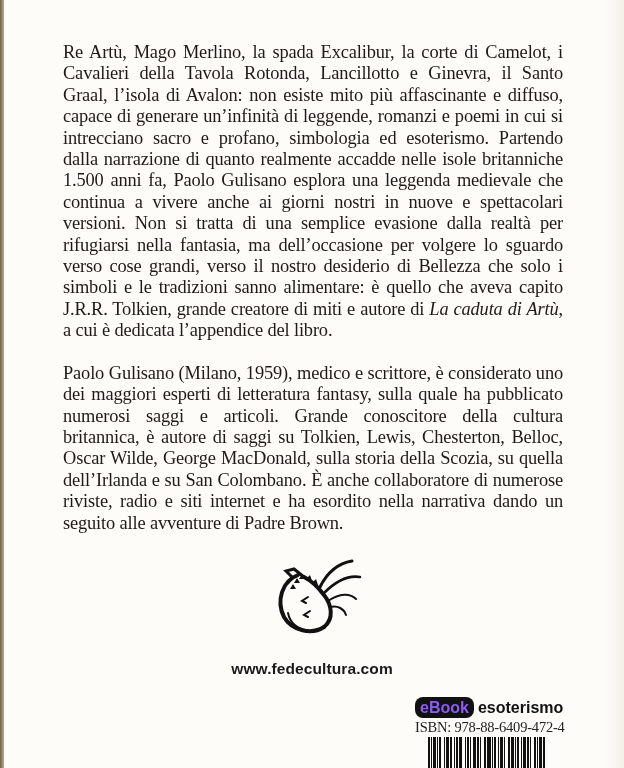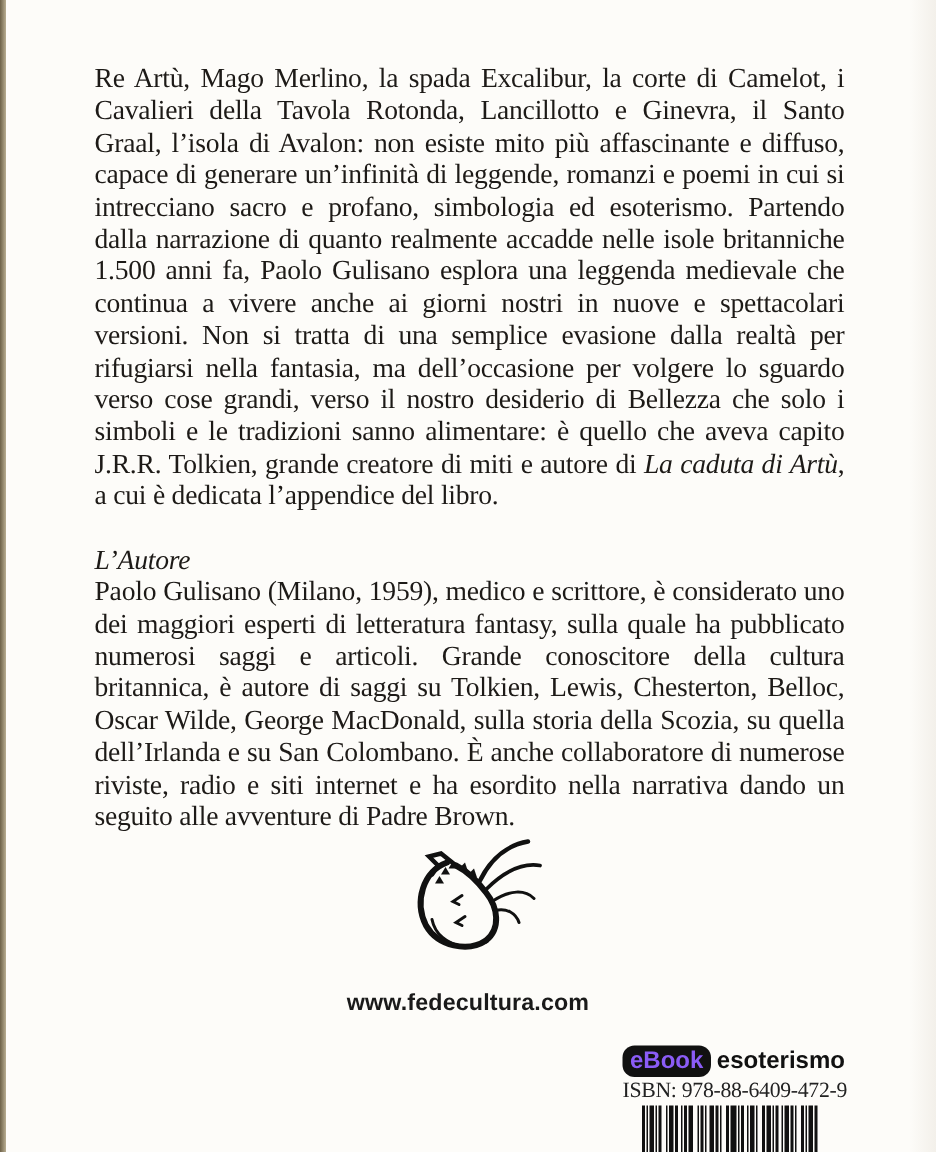--- a/index.html
+++ b/index.html
@@ -54,21 +54,20 @@
     .barcode span { display: block; background: #111; margin-right: 1px; }
   </style>
 </head>
 <body>
 
 <div class="left-edge"></div>
 <div class="right-edge"></div>
 
 <div class="text-block">
   <p class="synopsis"><span>Re Artù, Mago Merlino, la spada Excalibur, la corte di Camelot, i Cavalieri della Tavola Rotonda, Lancillotto e Ginevra, il Santo Graal, l’isola di Avalon: non esiste mito più affascinante e diffuso, capace di generare un’infinità di leggende, romanzi e poemi in cui si intrecciano sacro e profano, simbologia ed esoterismo. Partendo dalla narrazione di quanto realmente accadde nelle isole britanniche 1.500 anni fa, Paolo Gulisano esplora una leggenda medievale che continua a vivere anche ai giorni nostri in nuove e spettacolari versioni. Non si tratta di una semplice evasione dalla realtà per rifugiarsi nella fantasia, ma dell’occasione per volgere lo sguardo verso cose grandi, verso il nostro desiderio di Bellezza che solo i simboli e le tradizioni sanno alimentare: è quello che aveva capito J.R.R. Tolkien, grande creatore di miti e autore di </span><em>La caduta di Artù</em><span>, a cui è dedicata l’appendice del libro.</span></p>
-  <p class="author-heading">L’Autore</p>
   <p>Paolo Gulisano (Milano, 1959), medico e scrittore, è considerato uno dei maggiori esperti di letteratura fantasy, sulla quale ha pubblicato numerosi saggi e articoli. Grande conoscitore della cultura britannica, è autore di saggi su Tolkien, Lewis, Chesterton, Belloc, Oscar Wilde, George MacDonald, sulla storia della Scozia, su quella dell’Irlanda e su San Colombano. È anche collaboratore di numerose riviste, radio e siti internet e ha esordito nella narrativa dando un seguito alle avventure di Padre Brown.</p>
 </div>
 
 <div class="emblem">
   <svg viewBox="0 0 100 90" width="100" height="90">
     <g fill="none" stroke="#111" stroke-linecap="round">
       <path d="M30 22 C14 28 8 48 16 64 C24 78 44 82 56 74" stroke-width="4"></path>
       <path d="M56 74 C66 66 64 52 56 42 C50 34 44 28 36 24" stroke-width="4"></path>
       <path d="M36 24 L26 16 L18 18 L24 24 L20 30" stroke-width="3"></path>
       <path d="M52 34 C60 18 72 10 84 8" stroke-width="3"></path>
@@ -89,21 +88,21 @@
   </svg>
 </div>
 
 <div class="website">www.fedecultura.com</div>
 
 <div class="ebook-row">
   <span class="ebook-badge">eBook</span>
   <span class="ebook-text">esoterismo</span>
 </div>
 
-<div class="isbn">ISBN: 978-88-6409-472-9</div>
+<div class="isbn">ISBN: 978-88-6409-472-4</div>
 
 <div class="barcode">
   <span style="width:2px"></span>
     <span style="width:1px"></span>
     <span style="width:3px"></span>
     <span style="width:1px"></span>
   <span style="width:2px;margin-right:3px"></span>
     <span style="width:1px"></span>
     <span style="width:3px"></span>
     <span style="width:2px;margin-right:2px"></span>

